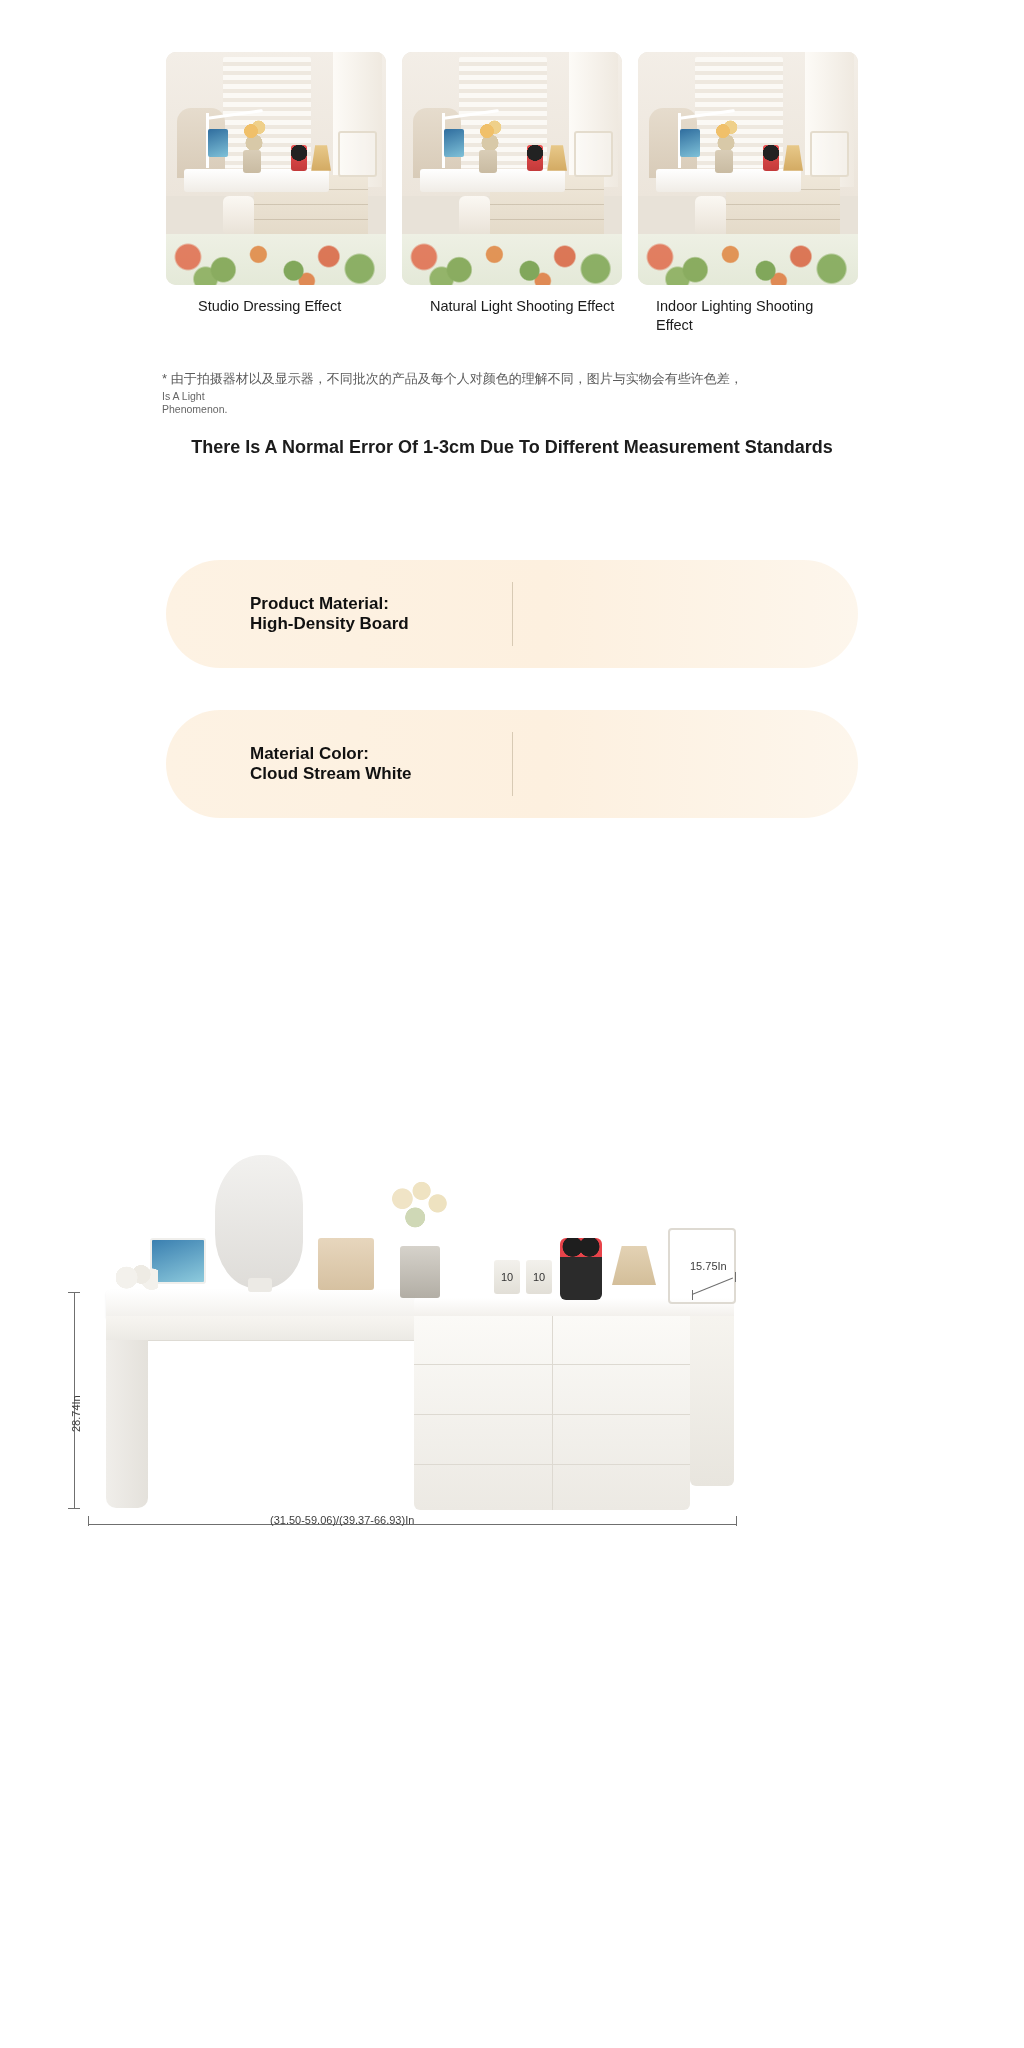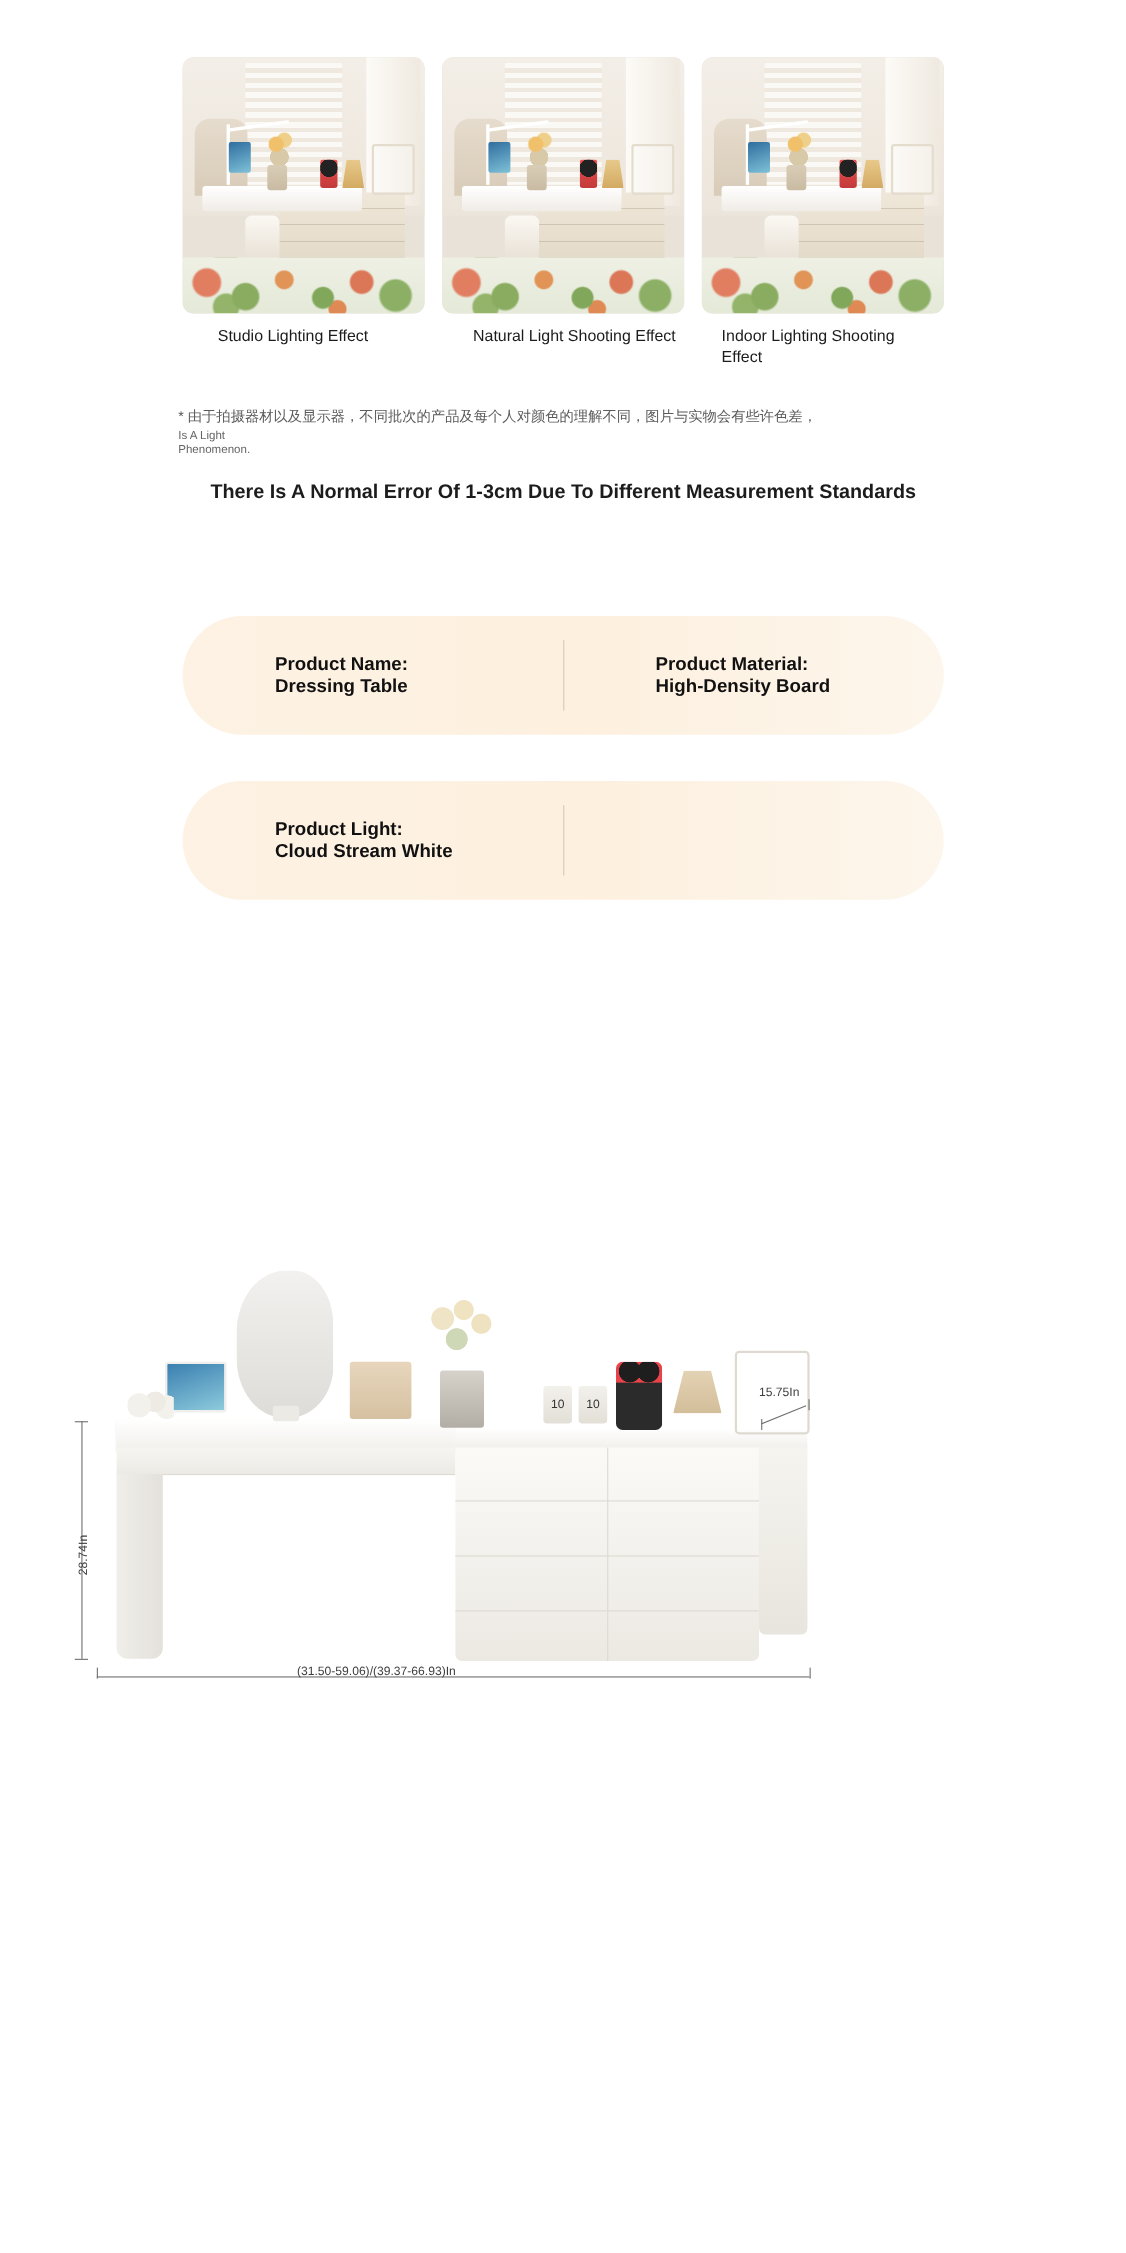--- a/index.html
+++ b/index.html
@@ -361,21 +361,21 @@
           <div class="tablet"></div>
             <div class="flowers"></div>
             <div class="vase"></div>
           <div class="toy"></div>
             <div class="minilamp"></div>
             <div class="shelf"></div>
           <div class="stool"></div>
             <div class="bed"></div>
         </div>
       </div>
-      <div class="photo-caption">Studio Lighting Effect</div>
+      <div class="photo-caption">Studio Dressing Effect</div>
     </div>
 
     <div class="photo-card">
       <div class="photo">
         <div class="scene">
           <div class="wall"></div>
             <div class="window"></div>
             <div class="curtain"></div>
           <div class="headboard"></div>
             <div class="cabinet"></div>
@@ -424,34 +424,30 @@
   <div class="disclaimer">
     <span>* 由于拍摄器材以及显示器，不同批次的产品及每个人对颜色的理解不同，图片与实物会有些许色差，</span>
     <span class="en">Is A Light Phenomenon.</span>
   </div>
 </div>
 
 <div>
   <div class="param-sub">There Is A Normal Error Of 1-3cm Due To Different Measurement Standards</div>
 
   <div class="pill first">
-    <div class="pill-col">
-      <span class="v">Product Name:</span>
-      <span class="v">Dressing Table</span>
-    </div>
     <div class="pill-div"></div>
     <div class="pill-col right">
       <span class="v">Product Material:</span>
       <span class="v">High-Density Board</span>
     </div>
   </div>
 
   <div class="pill second">
     <div class="pill-col">
-      <span class="v">Product Light:</span>
+      <span class="v">Material Color:</span>
       <span class="v">Cloud Stream White</span>
     </div>
     <div class="pill-div"></div>
   </div>
 </div>
 
 <div class="dim-wrap">
   <div class="furn-photo">
 
     <div class="vanity-desk"></div>

